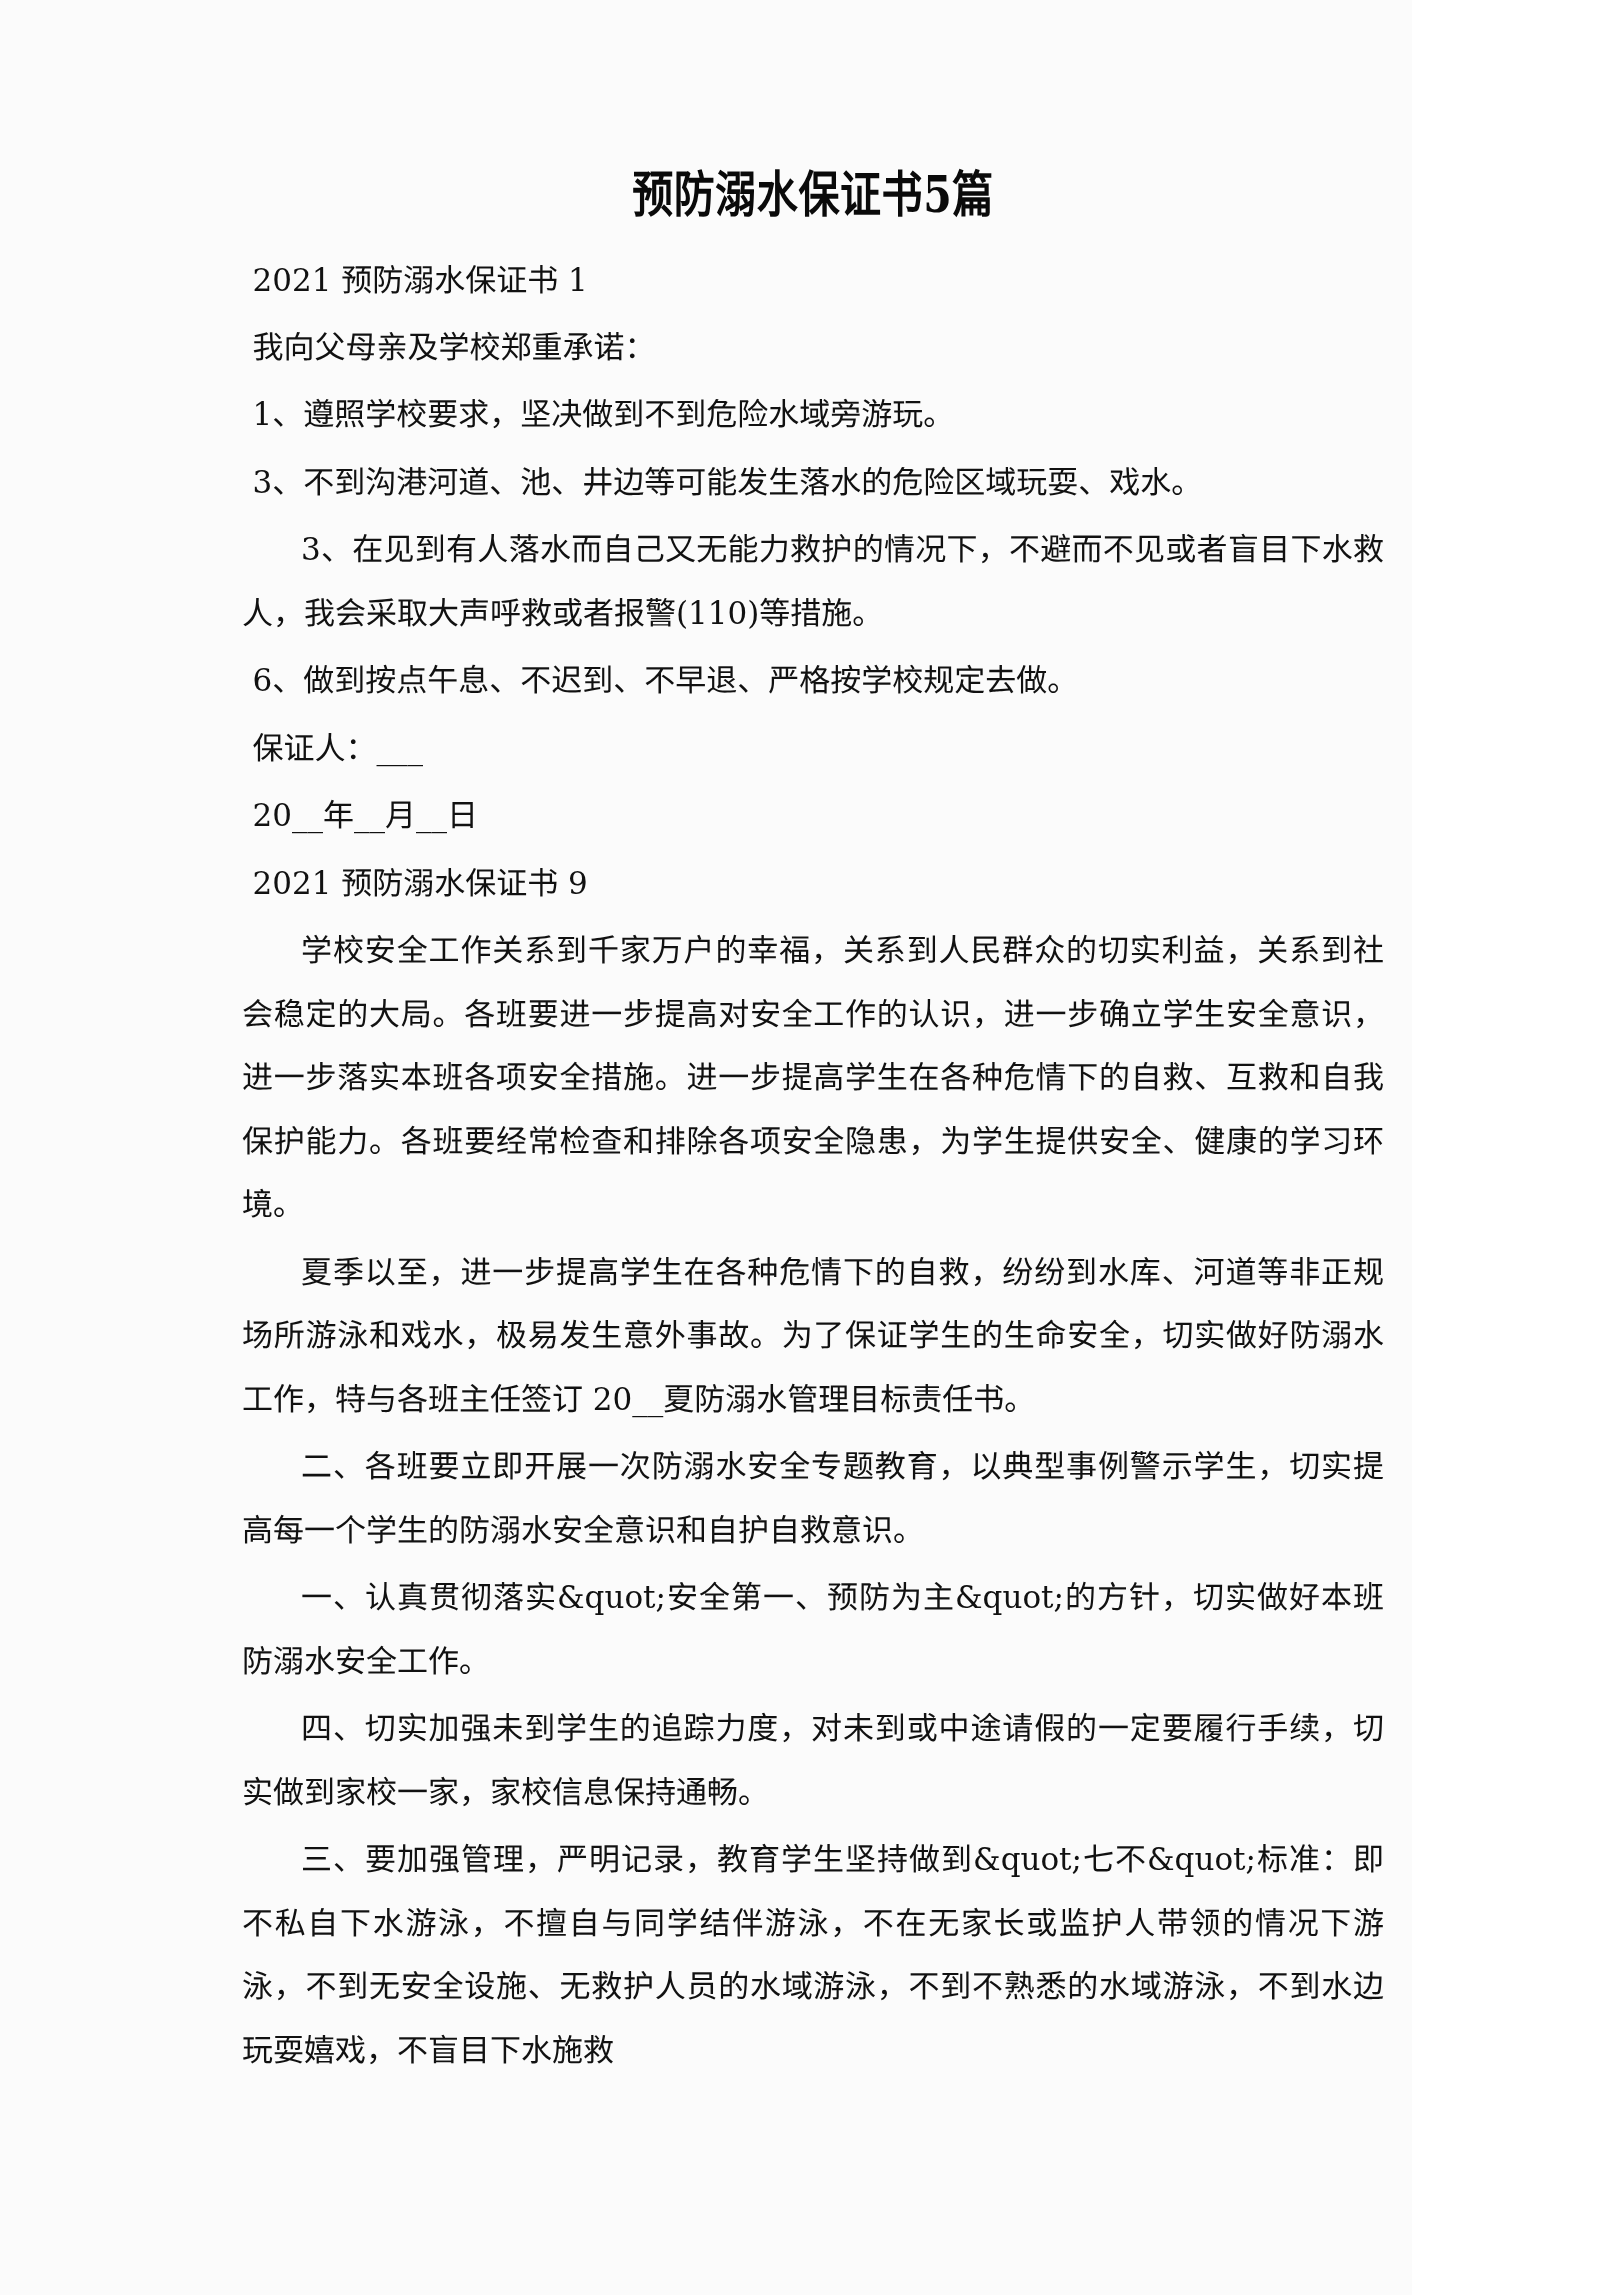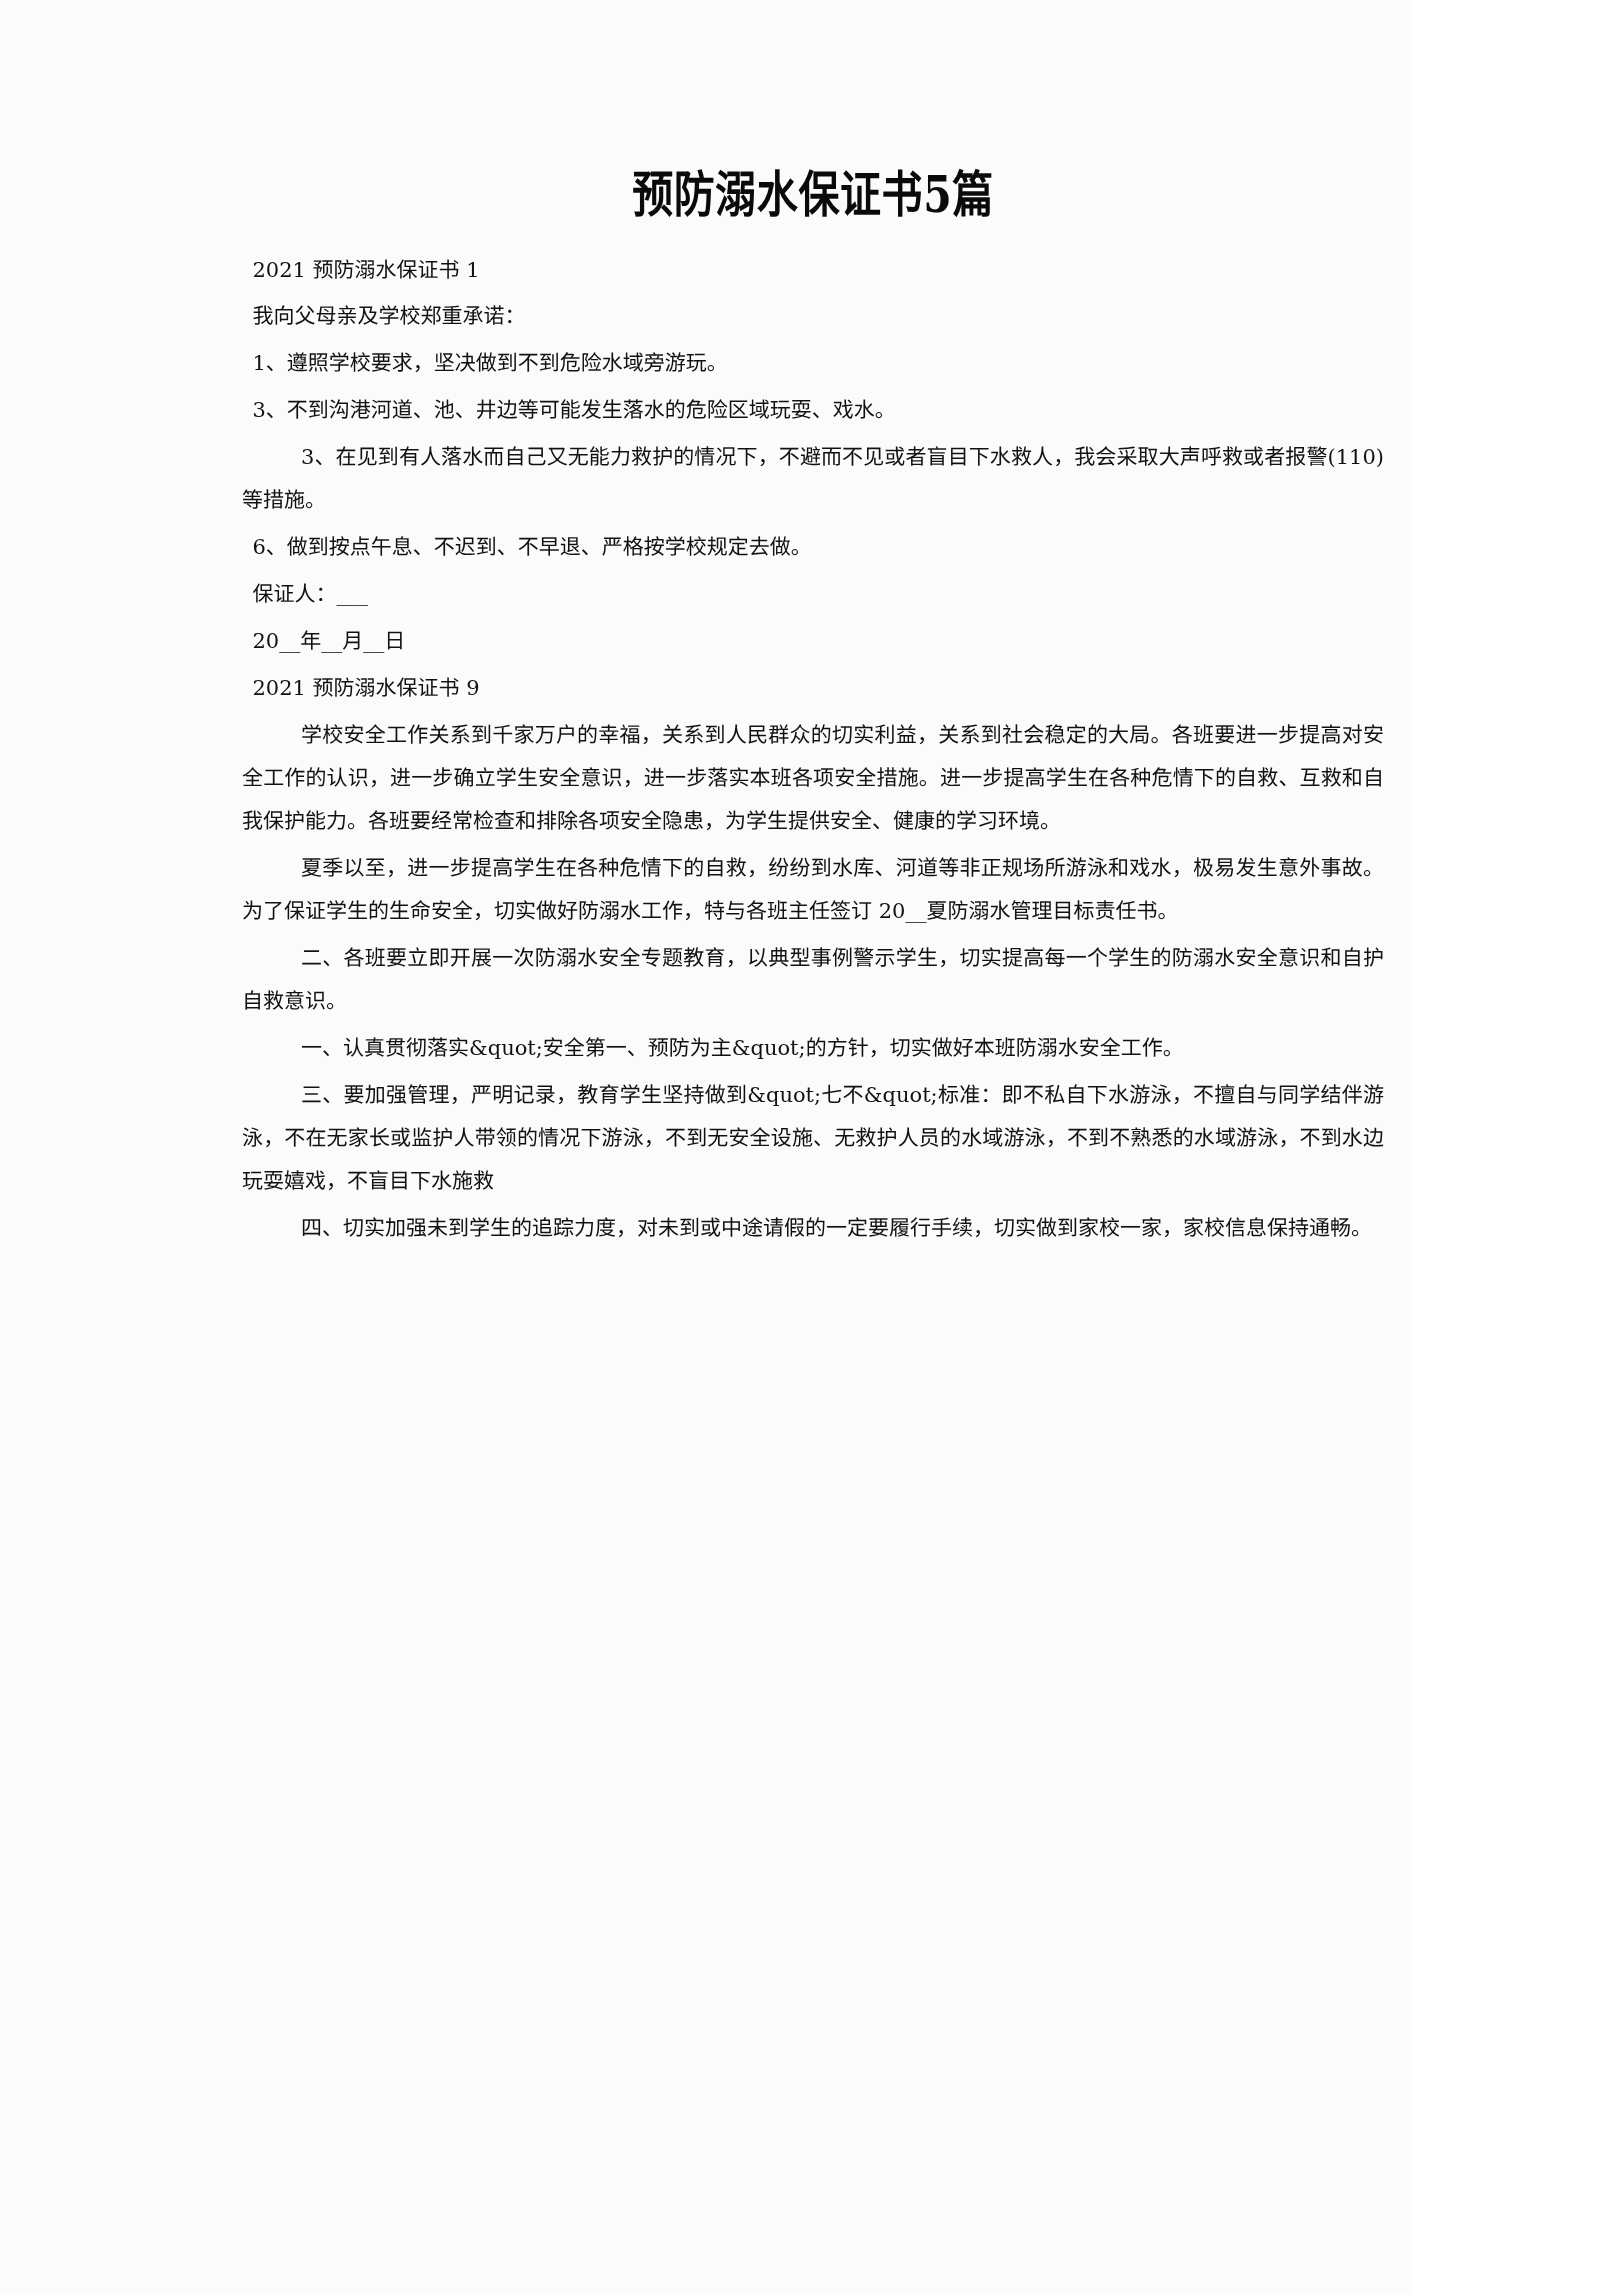--- a/index.html
+++ b/index.html
@@ -32,21 +32,21 @@
     font-size: 50px;
     line-height: 1.25;
     text-align: center;
     letter-spacing: 0.7px;
     margin: 0 0 22px 0;
     color: #0a0a0a;
     transform: scaleX(0.82);
     transform-origin: center center;
   }
   .para {
-    font-size: 21px;
+    font-size: 31px;
     line-height: 2.05;
     margin: 0 0 3.9px 0;
     text-align: justify;
     text-justify: inter-character;
     color: #111111;
     letter-spacing: 0px;
     word-break: break-all;
   }
   .para.indent {
     text-indent: 59px;
@@ -69,18 +69,18 @@
         <p class="para section-head">3、不到沟港河道、池、井边等可能发生落水的危险区域玩耍、戏水。</p>
         <p class="para indent">3、在见到有人落水而自己又无能力救护的情况下，不避而不见或者盲目下水救人，我会采取大声呼救或者报警(110)等措施。</p>
         <p class="para section-head">6、做到按点午息、不迟到、不早退、严格按学校规定去做。</p>
         <p class="para section-head">保证人：___</p>
         <p class="para section-head">20__年__月__日</p>
         <p class="para section-head">2021 预防溺水保证书 9</p>
         <p class="para indent">学校安全工作关系到千家万户的幸福，关系到人民群众的切实利益，关系到社会稳定的大局。各班要进一步提高对安全工作的认识，进一步确立学生安全意识，进一步落实本班各项安全措施。进一步提高学生在各种危情下的自救、互救和自我保护能力。各班要经常检查和排除各项安全隐患，为学生提供安全、健康的学习环境。</p>
         <p class="para indent">夏季以至，进一步提高学生在各种危情下的自救，纷纷到水库、河道等非正规场所游泳和戏水，极易发生意外事故。为了保证学生的生命安全，切实做好防溺水工作，特与各班主任签订 20__夏防溺水管理目标责任书。</p>
         <p class="para indent">二、各班要立即开展一次防溺水安全专题教育，以典型事例警示学生，切实提高每一个学生的防溺水安全意识和自护自救意识。</p>
         <p class="para indent">一、认真贯彻落实&amp;quot;安全第一、预防为主&amp;quot;的方针，切实做好本班防溺水安全工作。</p>
+        <p class="para indent">四、切实加强未到学生的追踪力度，对未到或中途请假的一定要履行手续，切实做到家校一家，家校信息保持通畅。</p>
         <p class="para indent">三、要加强管理，严明记录，教育学生坚持做到&amp;quot;七不&amp;quot;标准：即不私自下水游泳，不擅自与同学结伴游泳，不在无家长或监护人带领的情况下游泳，不到无安全设施、无救护人员的水域游泳，不到不熟悉的水域游泳，不到水边玩耍嬉戏，不盲目下水施救</p>
-        <p class="para indent">四、切实加强未到学生的追踪力度，对未到或中途请假的一定要履行手续，切实做到家校一家，家校信息保持通畅。</p>
       </div>
   </div>
 </div>
 
 
 </body></html>

